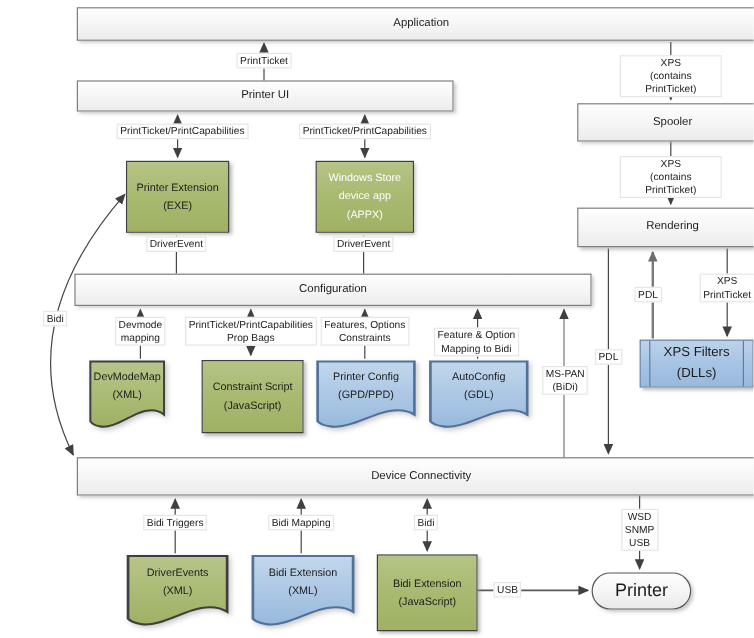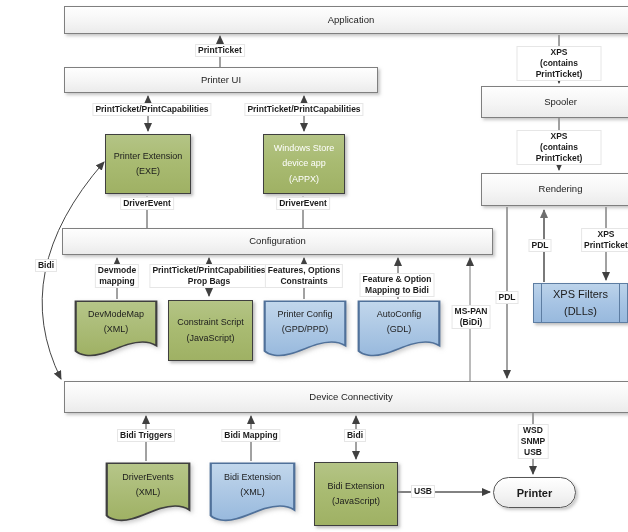--- a/index.html
+++ b/index.html
@@ -33,26 +33,26 @@
   .predef{
     background:linear-gradient(180deg,#bcd3ea 0%,#a7c4e4 50%,#98b9dd 100%);
     border:1.5px solid #5d7da2;box-shadow:2px 2px 3px rgba(140,140,140,.6);
     font-size:11px;line-height:1.55;
   }
   .predef .bar{position:absolute;top:0;bottom:0;width:1px;background:#5d7da2;}
   .predef .bar.l{left:7px;} .predef .bar.r{right:7px;}
   .stadium{
     border-radius:16px;border:1.2px solid #565656;
     background:linear-gradient(180deg,#ffffff 0%,#f3f3f3 60%,#e8e8e8 100%);
-    box-shadow:2px 2px 3px rgba(150,150,150,.5);font-size:11px;font-weight:bold;
+    box-shadow:2px 2px 3px rgba(150,150,150,.5);font-size:15px;
   }
   .lbl{
     position:absolute;z-index:3;transform:translateX(-50%);
     background:#ffffff;border:1px solid #e6e6e6;padding:0 2px;
-    font-size:8.5px;line-height:1.3;text-align:center;white-space:pre-line;font-weight:bold;
+    font-size:8.5px;line-height:1.3;text-align:center;white-space:pre-line;
   }
 </style>
 </head>
 <body>
 
 <div id="canvas">
 
   <svg id="wires" width="628" height="532" viewBox="0 0 628 532">
     <defs>
       <marker id="mEnd" markerUnits="userSpaceOnUse" markerWidth="9" markerHeight="8" viewBox="0 0 9 8" refX="8" refY="4" orient="auto">
@@ -100,21 +100,21 @@
   <div class="node green" style="left:89px;top:134px;width:86px;height:60px">Printer Extension
 (EXE)</div>
   <div class="node green whitetext" style="left:247px;top:134px;width:82px;height:60px">Windows Store
 device app
 (APPX)</div>
   <div class="node green" style="left:152px;top:300px;width:85px;height:61px">Constraint Script
 (JavaScript)</div>
   <div class="node green" style="left:298px;top:462px;width:84px;height:64px">Bidi Extension
 (JavaScript)</div>
 
-  <div class="doc" style="left:58px;top:300px;width:84px;height:60px">
+  <div class="doc" style="left:58px;top:300px;width:64px;height:60px">
     <svg viewBox="0 0 100 100" preserveAspectRatio="none">
       <defs>
           <linearGradient id="g1" x1="0" y1="0" x2="0" y2="1">
             <stop offset="0" stop-color="#b6c689"></stop>
             <stop offset="1" stop-color="#9fb164"></stop>
           </linearGradient>
         </defs>
       <path d="M2 2 H98 V76 C89 68 78 68 64 74 C48 81 29 96 14 92 C9 91 4 88 2 85 Z" fill="url(#g1)" stroke="#3f3f3f" stroke-width="2.6"></path>
     </svg>
     <div class="doc-text">DevModeMap

